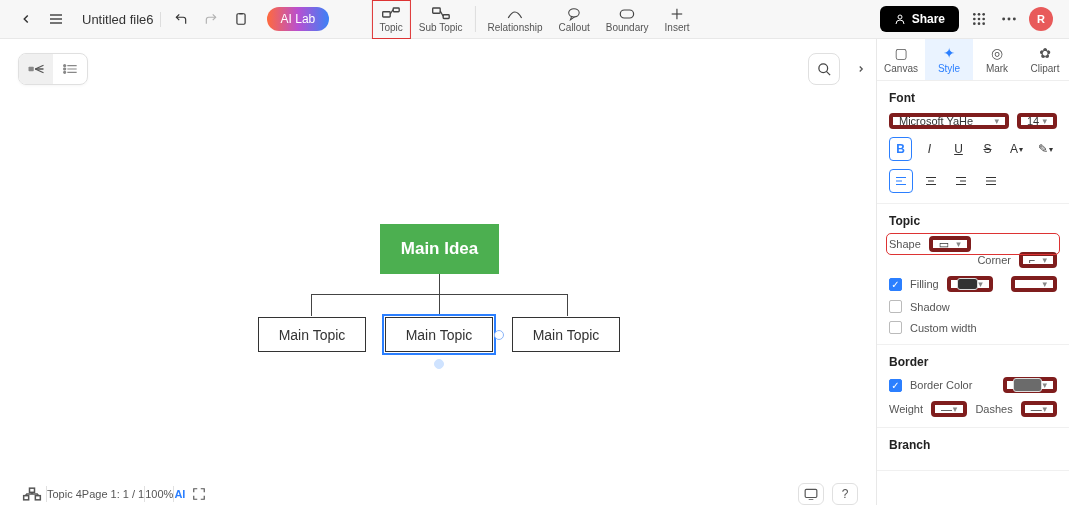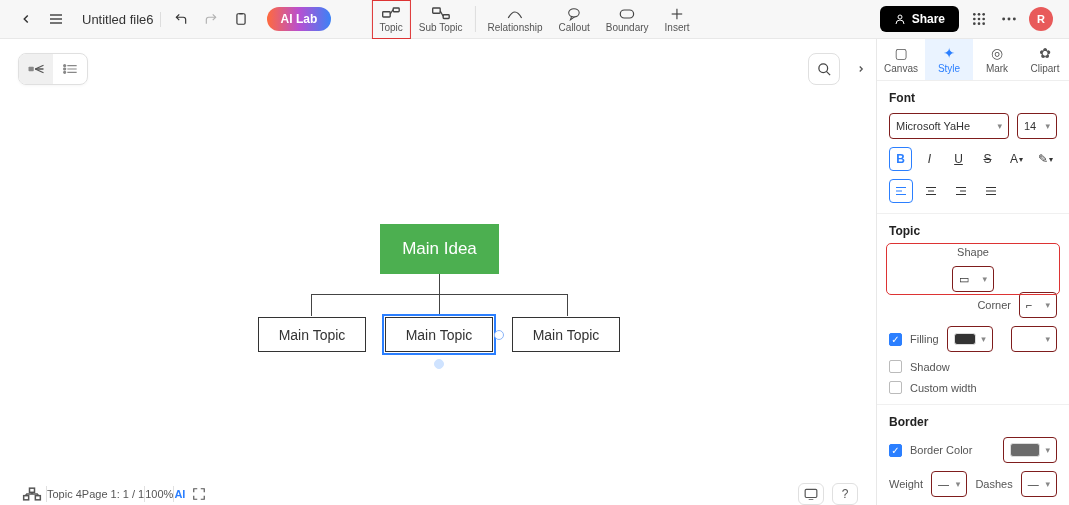--- a/index.html
+++ b/index.html
@@ -3,21 +3,21 @@
 <meta charset="utf-8">
 <style>
 * { box-sizing: border-box; margin: 0; padding: 0; font-family: -apple-system, BlinkMacSystemFont, "Segoe UI", Arial, sans-serif; }
 body { width: 1069px; height: 505px; background: #fff; overflow: hidden; position: relative; }
 
 
 .topbar { height: 39px; background: #f7f7f7; border-bottom: 1px solid #e8e8e8; display: flex; align-items: center; padding: 0 16px; }
 .topbar-left { display: flex; align-items: center; gap: 10px; }
 .topbar-left .icon-btn { width: 20px; height: 20px; display: flex; align-items: center; justify-content: center; color: #333; cursor: pointer; }
 .file-title { font-size: 13px; color: #333; padding: 0 6px; border-right: 1px solid #ddd; }
-.ai-lab { background: linear-gradient(90deg, #ff6a3d 0%, #b84fd1 50%, #3b82f6 100%); color: #fff; font-size: 12px; font-weight: 700; padding: 5px 14px; border-radius: 14px; cursor: pointer; margin-left: 6px; }
+.ai-lab { background: linear-gradient(90deg, #ff6a3d 0%, #b84fd1 50%, #3b82f6 100%); color: #fff; font-size: 12px; font-weight: 400; padding: 5px 14px; border-radius: 14px; cursor: pointer; margin-left: 6px; }
 
 .topbar-center { position: absolute; left: 50%; transform: translateX(-50%); display: flex; align-items: flex-start; gap: 0; height: 39px; }
 .tool-btn { display: flex; flex-direction: column; align-items: center; justify-content: center; height: 39px; padding: 0 8px; font-size: 10px; color: #555; cursor: pointer; position: relative; }
 .tool-btn .ti { font-size: 14px; color: #444; height: 16px; display: flex; align-items: center; }
 .tool-btn.highlighted { outline: 1.5px solid #d33; outline-offset: -1px; }
 .tool-sep { width: 1px; height: 26px; background: #ddd; align-self: center; margin: 0 4px; }
 
 .topbar-right { margin-left: auto; display: flex; align-items: center; gap: 10px; }
 .share-btn { background: #000; color: #fff; font-size: 12px; font-weight: 600; padding: 6px 14px; border-radius: 6px; display: flex; align-items: center; gap: 6px; cursor: pointer; }
 .grid-icon, .more-icon { width: 20px; height: 20px; display: flex; align-items: center; justify-content: center; cursor: pointer; color: #444; }
@@ -30,21 +30,21 @@
 .view-toggle { position: absolute; top: 14px; left: 18px; display: flex; border: 1px solid #e0e0e0; border-radius: 8px; overflow: hidden; box-shadow: 0 1px 3px rgba(0,0,0,0.04); }
 .view-toggle .vt { width: 34px; height: 30px; display: flex; align-items: center; justify-content: center; cursor: pointer; }
 .view-toggle .vt.active { background: #f0f0f0; }
 
 
 .search-btn { position: absolute; top: 14px; right: 36px; width: 32px; height: 32px; border: 1px solid #e0e0e0; border-radius: 8px; display: flex; align-items: center; justify-content: center; color: #444; cursor: pointer; }
 .collapse-panel { position: absolute; top: 18px; right: 6px; width: 18px; height: 24px; display: flex; align-items: center; justify-content: center; color: #555; cursor: pointer; }
 
 
 .canvas { position: absolute; top: 0; left: 0; right: 0; bottom: 0; }
-.main-idea { position: absolute; left: 380px; top: 185px; width: 119px; height: 50px; background: #4caf50; color: #fff; font-size: 17px; font-weight: 400; display: flex; align-items: center; justify-content: center; }
+.main-idea { position: absolute; left: 380px; top: 185px; width: 119px; height: 50px; background: #4caf50; color: #fff; font-size: 17px; font-weight: 700; display: flex; align-items: center; justify-content: center; }
 .topic-box { position: absolute; width: 108px; height: 35px; border: 1.5px solid #333; background: #fff; font-size: 14px; color: #333; display: flex; align-items: center; justify-content: center; }
 .topic-box.selected { outline: 2px solid #2b7fff; outline-offset: 1px; }
 .topic-box .handle { position: absolute; width: 10px; height: 10px; border: 1px solid #8ab4f8; border-radius: 50%; background: #fff; }
 .topic-box .handle.right { right: -12px; top: 50%; transform: translateY(-50%); }
 .topic-box .handle.bottom { bottom: -18px; left: 50%; transform: translateX(-50%); background: #cfe3ff; border-color: #cfe3ff; }
 .connector { position: absolute; background: #444; }
 
 
 .bottom-bar { position: absolute; bottom: 0; left: 18px; right: 18px; height: 22px; display: flex; align-items: center; gap: 0; font-size: 11px; color: #555; }
 .bottom-bar .bb-icon { width: 28px; height: 20px; display:flex; align-items:center; justify-content:center; }
@@ -56,29 +56,29 @@
 .panel { position: absolute; top: 39px; right: 0; width: 193px; bottom: 0; border-left: 1px solid #e8e8e8; background: #fff; overflow-y: auto; }
 .panel-tabs { display: flex; border-bottom: 1px solid #eee; height: 42px; }
 .ptab { flex: 1; display: flex; flex-direction: column; align-items: center; justify-content: center; gap: 2px; font-size: 10px; color: #555; cursor: pointer; position: relative; }
 .ptab.active { color: #2b7fff; background: #eaf3ff; }
 .ptab .picon { font-size: 14px; }
 
 .section { padding: 10px 12px; border-bottom: 1px solid #f0f0f0; }
 .section-title { font-size: 12px; font-weight: 700; color: #222; margin-bottom: 8px; }
 .row { display: flex; align-items: center; gap: 8px; margin-bottom: 8px; font-size: 11px; color: #555; }
 .row:last-child { margin-bottom: 0; }
-.dropdown { border: 1px solid #7f1d1d; border-radius: 4px; height: 26px; display: flex; align-items: center; justify-content: space-between; padding: 0 6px; font-size: 11px; color: #333; background: #fff; cursor: pointer; }
+.dropdown { border: 4px solid #7f1d1d; border-radius: 4px; height: 16px; display: flex; align-items: center; justify-content: space-between; padding: 0 6px; font-size: 11px; color: #333; background: #fff; cursor: pointer; }
 .dropdown .chev { font-size: 9px; color: #888; }
 .btngroup { display: flex; gap: 6px; }
 .fmtbtn { width: 24px; height: 24px; border: 1px solid transparent; border-radius: 4px; display: flex; align-items: center; justify-content: center; font-size: 12px; color: #333; cursor: pointer; }
 .fmtbtn.active { border-color: #2b7fff; color: #2b7fff; }
 .chk { width: 13px; height: 13px; border: 1px solid #bbb; border-radius: 2px; display: inline-flex; align-items: center; justify-content: center; background: #fff; }
 .chk.checked { background: #2b7fff; border-color: #2b7fff; color: #fff; font-size: 10px; }
 .swatch { width: 30px; height: 18px; border-radius: 3px; border: 1px solid #ddd; }
-.shape-row.highlighted { outline: 1.5px solid #d33; outline-offset: 2px; border-radius: 2px; flex-direction: column; }
+.shape-row.highlighted { outline: 1.5px solid #d33; outline-offset: 2px; border-radius: 2px; }
 .small-dd { width: 40px; }
 .flexgrow { flex: 1; }
 
 
 svg { display: block; }
 </style>
 </head>
 <body>
 
 <div class="topbar">

